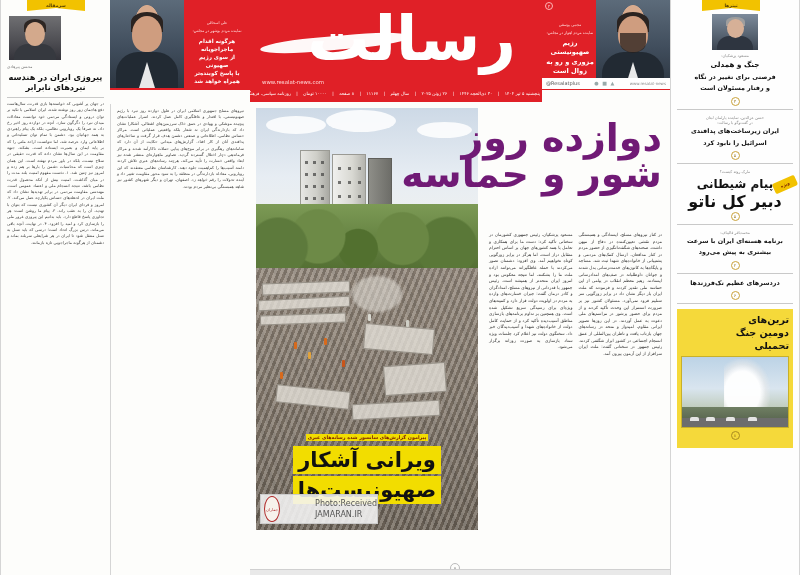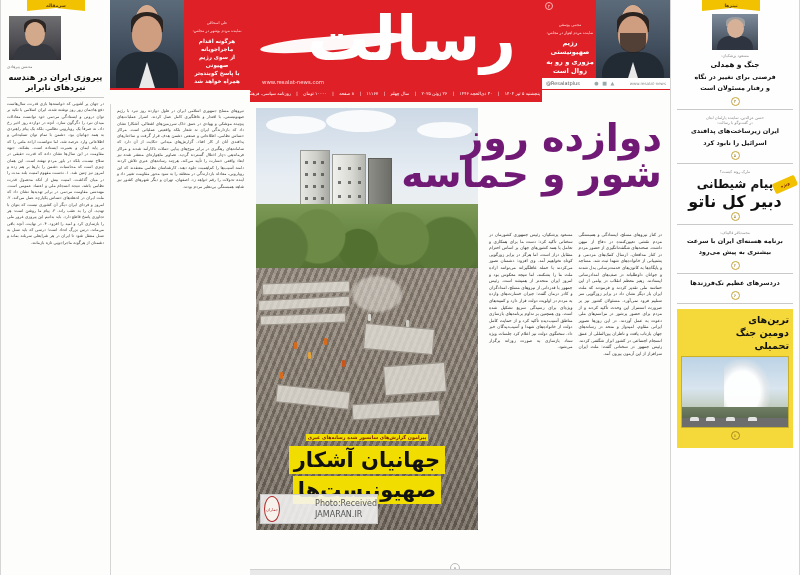--- a/index.html
+++ b/index.html
@@ -720,21 +720,21 @@
         <div style="flex:1;" class="tiny-body2">مسعود پزشکیان، رئیس جمهوری کشورمان در سخنانی تأکید کرد: دست ما برای همکاری و تعامل با همه کشورهای جهان بر اساس احترام متقابل دراز است، اما هرگز در برابر زورگویی کوتاه نخواهیم آمد. وی افزود: دشمنان تصور می‌کردند با حمله غافلگیرانه می‌توانند اراده ملت ما را بشکنند، اما نتیجه معکوس بود و امروز ایران متحدتر از همیشه است. رئیس جمهور با قدردانی از نیروهای مسلح، امدادگران و کادر درمان گفت: جبران خسارت‌های وارده به مردم در اولویت دولت قرار دارد و کمیته‌های ویژه‌ای برای رسیدگی سریع تشکیل شده است. وی همچنین بر تداوم برنامه‌های بازسازی مناطق آسیب‌دیده تأکید کرد و از حمایت کامل دولت از خانواده‌های شهدا و آسیب‌دیدگان خبر داد. سخنگوی دولت نیز اعلام کرد جلسات ویژه ستاد بازسازی به صورت روزانه برگزار می‌شود.</div>
       </div>
     </div>
 
     <div id="photo-caption">
       <div class="cap-line">پیرامون گزارش‌های سانسور شده رسانه‌های عبری</div><br>
       <div class="cap-line">از میزان خسارات وارد شده به صهیونیست‌ها مطرح شد:</div>
     </div>
 
     <div id="banner-bottom">
-      <div class="bl">جهانیان آشکار</div><br>
+      <div class="bl">ویرانی آشکار</div><br>
       <div class="bl">صهیونیست‌ها</div>
     </div>
 
     <div class="foot-num" style="left:200px;">۸</div>
   </div>
 
   <div id="sidebar">
     <div class="tab" style="left:31px;">تیترها</div>
 
     <div class="sb-item">

